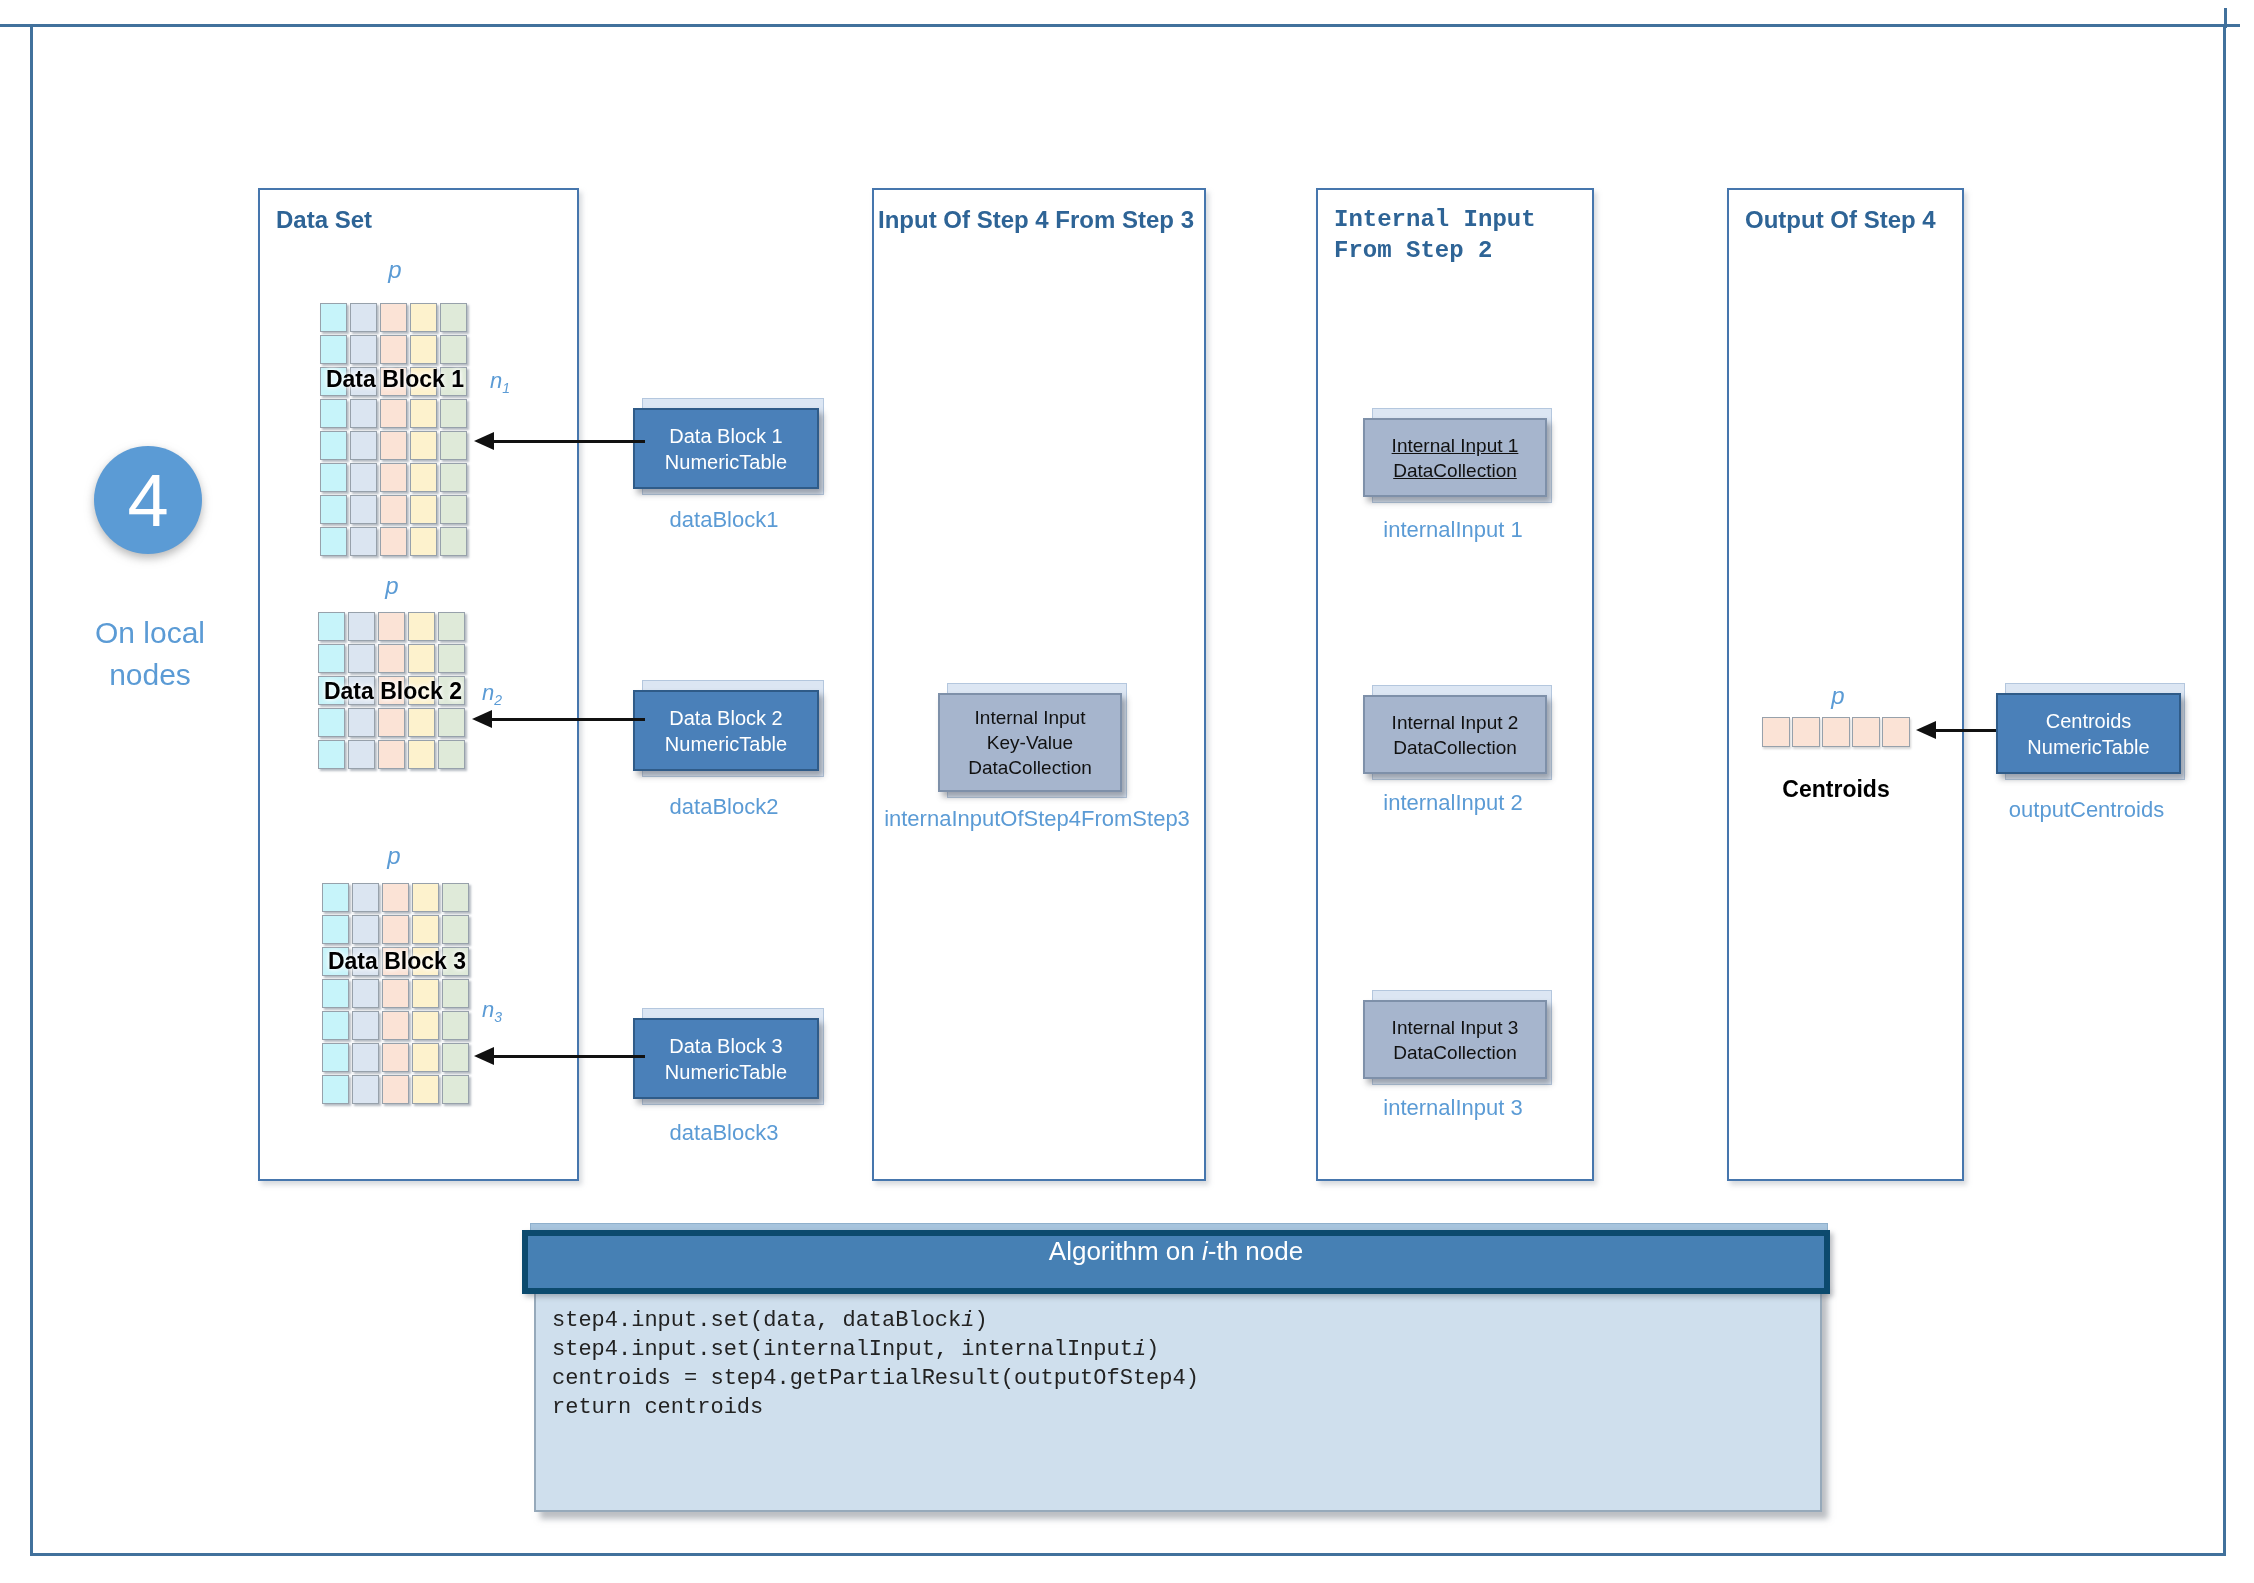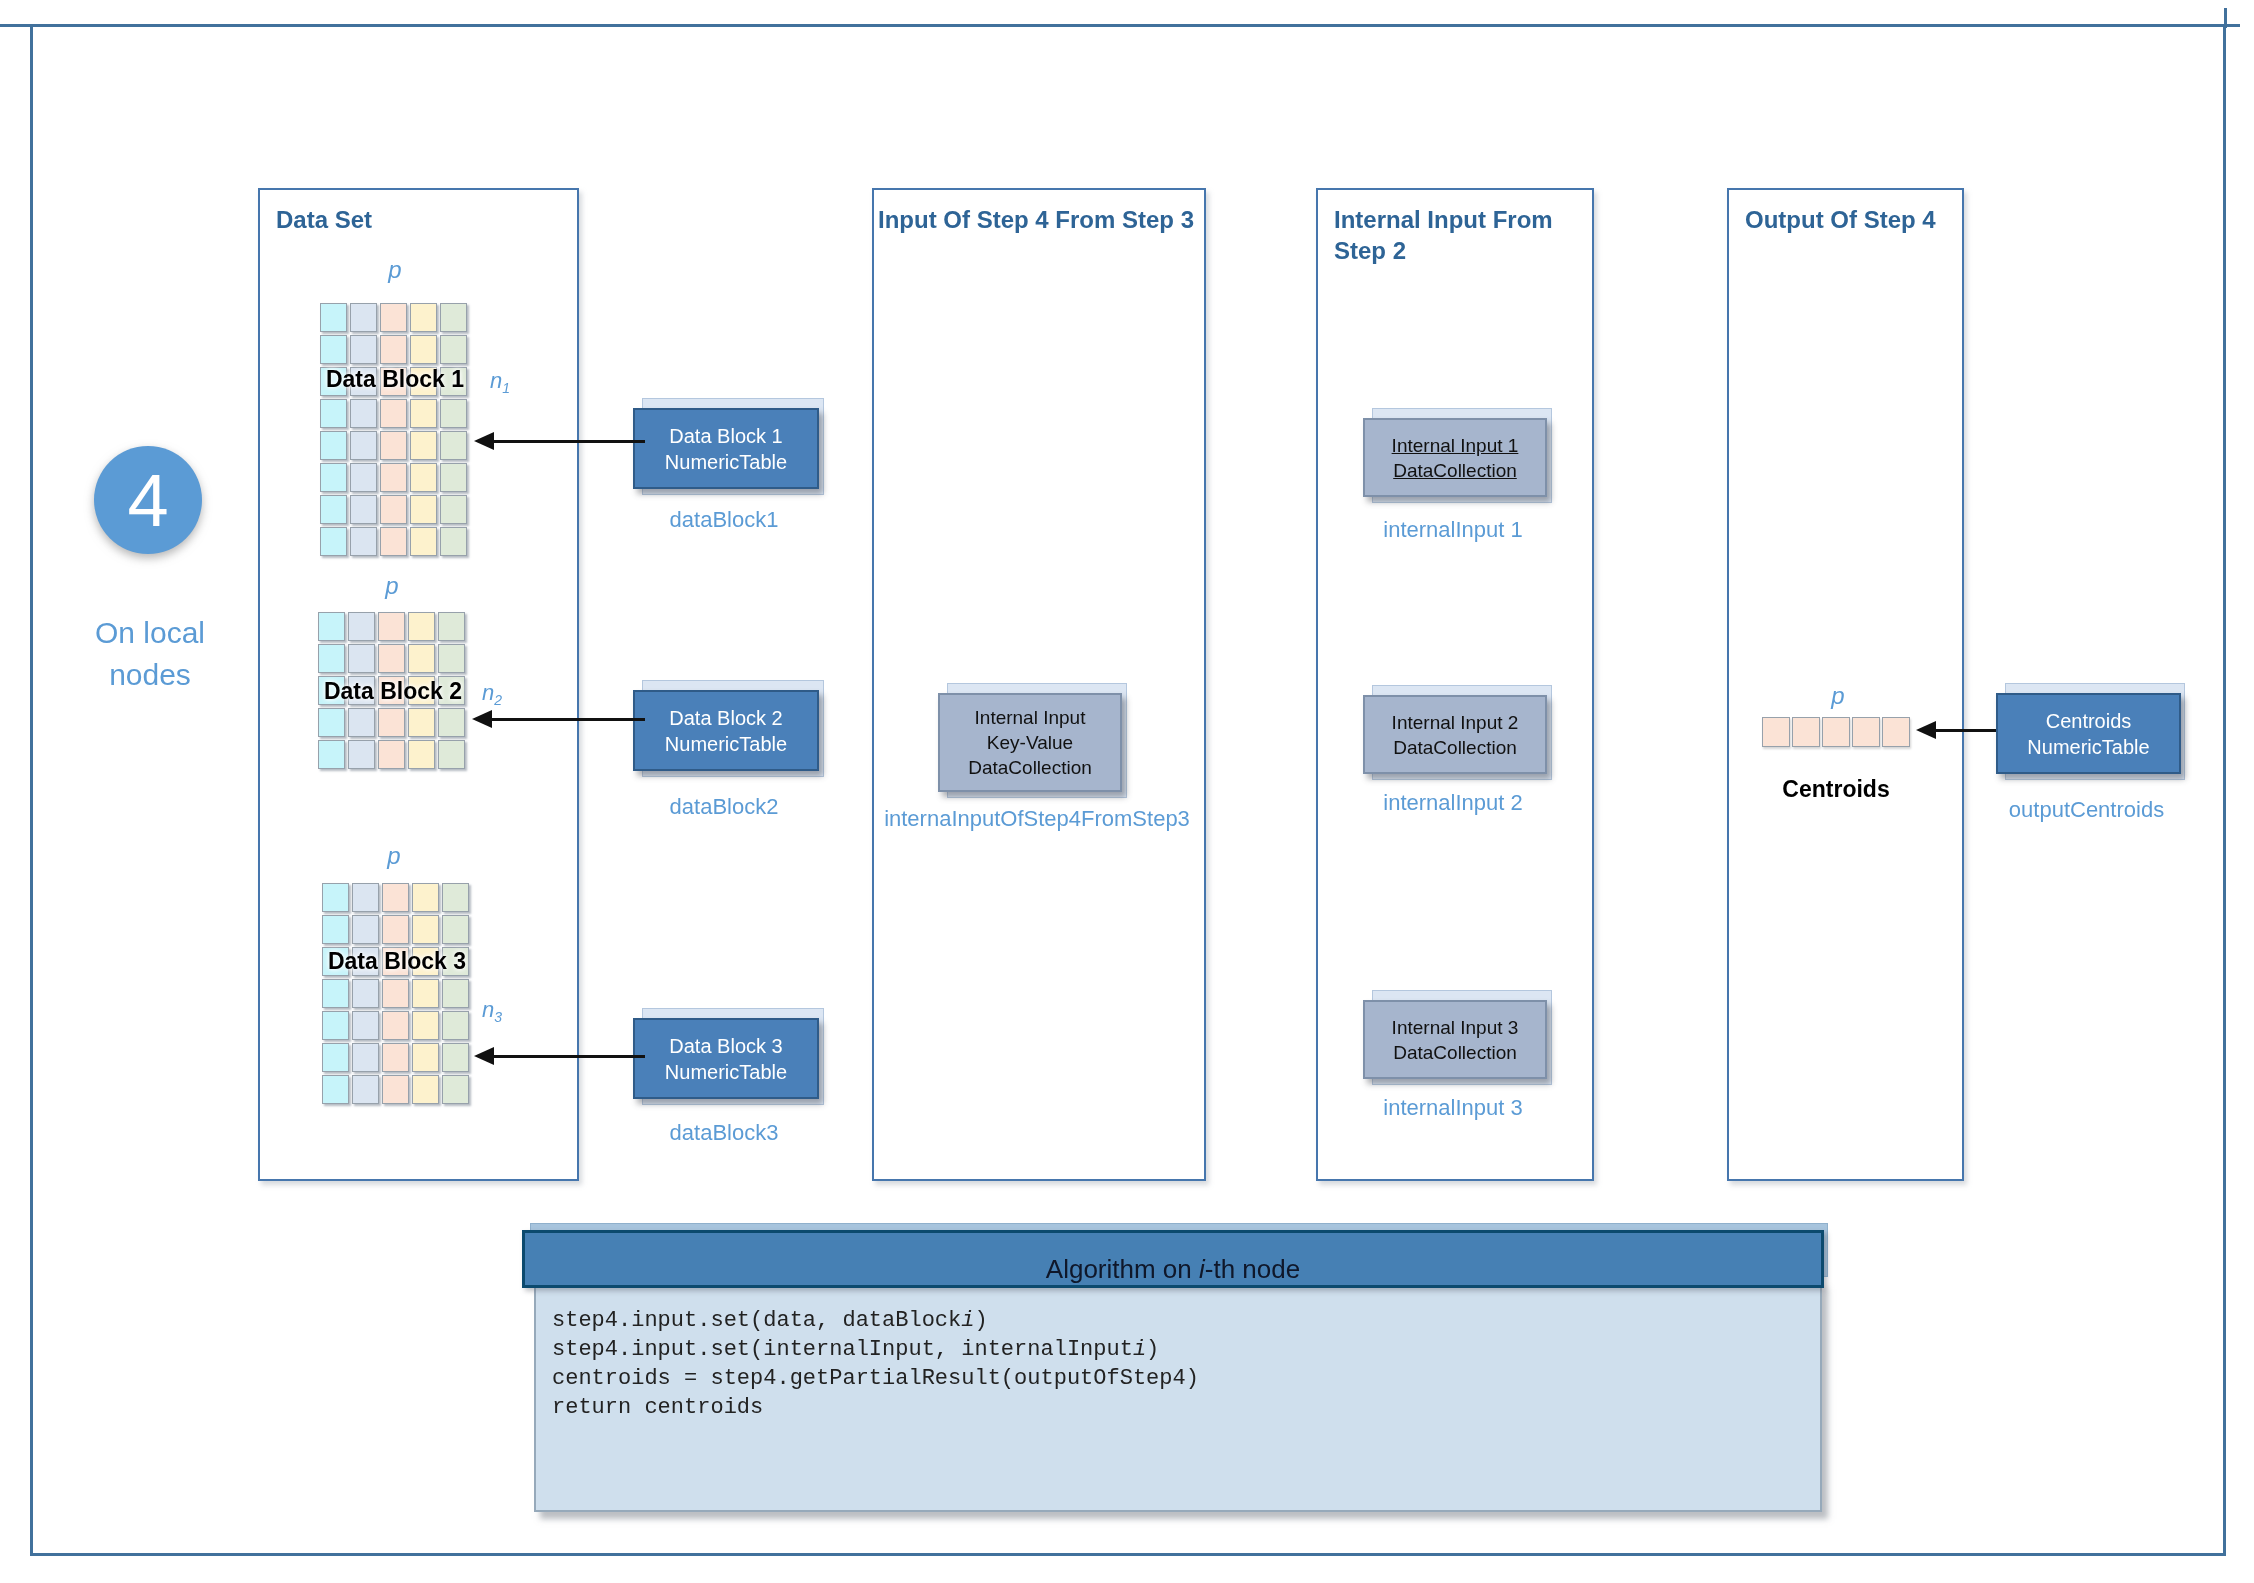--- a/index.html
+++ b/index.html
@@ -36,22 +36,22 @@
   .arrow::before{content:'';position:absolute;left:-20px;top:-8px;width:0;height:0;
                  border-top:9px solid transparent;border-bottom:9px solid transparent;
                  border-right:20px solid #111;}
   
   .badge-circle{width:108px;height:108px;border-radius:50%;background:#5b9bd5;color:#fff;
                 display:flex;align-items:center;justify-content:center;font-size:74px;
                 box-shadow:0 4px 10px rgba(120,120,120,.55);}
   .badge-caption{font-size:30px;color:#5b9bd5;text-align:center;line-height:42px;}
   
   .code-title-back{background:#a7c4dd;border:1px solid #8fb0cc;}
-  .code-title{background:#4680b4;border:3px solid #0c4a6e;color:#0f172a;font-size:26px;
-              display:flex;align-items:flex-end;justify-content:center;z-index:2;
+  .code-title{background:#4680b4;border:6px solid #0c4a6e;color:#ffffff;font-size:26px;
+              display:flex;align-items:flex-start;justify-content:center;z-index:2;
               box-shadow:3px 3px 5px rgba(90,95,105,.4);}
   .code-body{background:#cfdfed;border:2px solid #96a9ba;box-shadow:6px 7px 6px rgba(120,126,136,.5);
              font-family:"Liberation Mono",monospace;font-size:22px;line-height:29px;color:#222;
              padding:22px 0 0 16px;box-sizing:border-box;z-index:1;}
   .code-line{white-space:pre;}
   .it{font-style:italic;}
 </style>
 </head>
 <body>
 
@@ -66,21 +66,21 @@
   </div>
   <div class="abs badge-caption" style="left:50px;top:612px;width:200px;">On local nodes</div>
 
   <div class="abs panel" style="left:258px;top:188px;width:317px;height:989px;">
     <div class="panel-title" style="padding:14px 16px;">Data Set</div>
   </div>
   <div class="abs panel" style="left:872px;top:188px;width:330px;height:989px;">
     <div class="panel-title" style="padding:14px 4px;">Input Of Step 4 From Step 3</div>
   </div>
   <div class="abs panel" style="left:1316px;top:188px;width:274px;height:989px;">
-    <div class="panel-title" style="padding:14px 16px;">Internal Input From Step 2</div>
+    <div class="panel-title" style="padding:14px 16px;font-family:Liberation Mono, monospace;">Internal Input From Step 2</div>
   </div>
   <div class="abs panel" style="left:1727px;top:188px;width:233px;height:989px;">
     <div class="panel-title" style="padding:14px 16px;">Output Of Step 4</div>
   </div>
 
   <div class="abs p-label" style="left:395px;top:256px;">p</div>
   <div class="abs grid" style="left: 320px; top: 303px; grid-template-columns: repeat(5, 27px);">
       <div class="cell" style="background: rgb(199, 244, 250);"></div>
       <div class="cell" style="background: rgb(219, 229, 241);"></div>
       <div class="cell" style="background: rgb(251, 227, 214);"></div>

